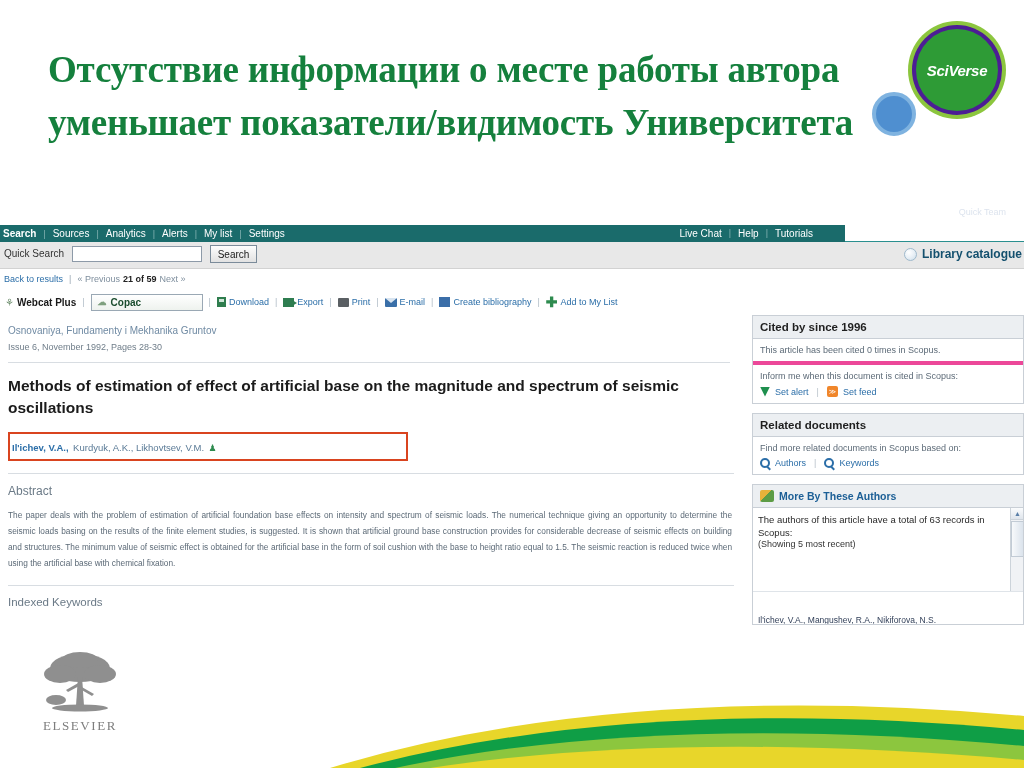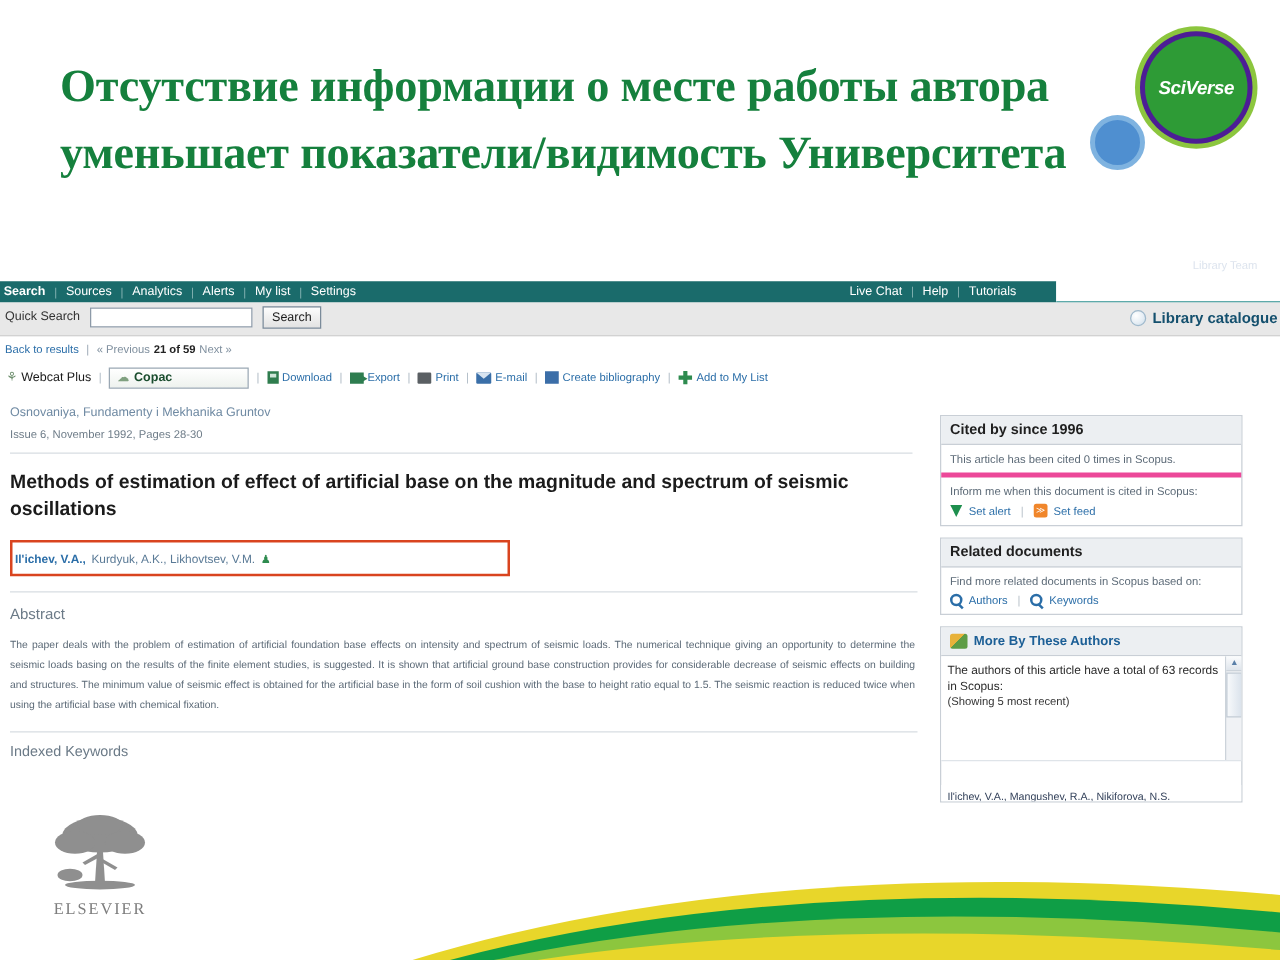--- a/index.html
+++ b/index.html
@@ -165,21 +165,21 @@
   .toolbar {
     position: absolute; left: 0; top: 66px;
     width: 1024px; height: 22px;
     font-size: 9px;
     display: flex; align-items: center;
     padding-left: 5px;
     color: #2b6ea8;
   }
   .toolbar .item { display: flex; align-items: center; gap: 3px; white-space: nowrap; }
   .toolbar .pipe { color: #b0bcc6; padding: 0 6px; }
-  .toolbar .strong { color: #1a1a1a; font-weight: normal; font-size: 10px; }
+  .toolbar .strong { color: #1a1a1a; font-weight: bold; font-size: 10px; }
   .copac-btn {
     display: inline-flex; align-items: center; gap: 4px;
     border: 1px solid #9aa8b4;
     background: linear-gradient(#ffffff,#eef2ee);
     padding: 2px 14px 2px 6px;
     color: #1a4d2e; font-weight: bold; font-size: 10px;
     min-width: 112px;
   }
   .ico { display:inline-block; }
   .ico-dl { width:9px; height:10px; background:#2f7d4e; position:relative; }
@@ -225,22 +225,22 @@
   .abs-h { font-size: 12px; color: #6b7a87; margin-bottom: 10px; }
   .abs-body {
     font-size: 8.3px; color: #5c6a77; line-height: 1.92;
     text-align: justify; width: 724px;
   }
   .hr3 { border-top: 1px solid #d8dde2; margin: 13px 0 10px 0; width: 726px;}
   .kw-h { font-size: 11.5px; color: #6b7a87; }
 
   
   .sidebar {
-    position: absolute; left: 752px; top: 107px;
-    width: 242px;
+    position: absolute; left: 752px; top: 90px;
+    width: 272px;
   }
   .panel { margin-bottom: 9px; border: 1px solid #c9cfd6; background: #fff; }
   .panel-h {
     background: #eceff2;
     border-bottom: 1px solid #c9cfd6;
     padding: 5px 7px;
     font-size: 11.5px; font-weight: bold; color: #1f1f1f;
   }
   .panel-h.blue { color: #1c5f96; font-weight: bold; font-size: 10.5px;
     display:flex; align-items:center; gap: 5px; }
@@ -311,21 +311,21 @@
   <div class="sciverse">
     <div class="ring2">
       <div class="ring3">
         <span class="wordmark">SciVerse</span>
       </div>
     </div>
   </div>
 
   <div class="scopus">
 
-    <div class="faded-scopus-team">Library Team</div>
+    <div class="faded-scopus-team">Quick Team</div>
 
     <div class="nav">
       <div class="left">
         <a class="cur">Search</a>
         <span class="sep">|</span>
         <a>Sources</a>
         <span class="sep">|</span>
         <a>Analytics</a>
         <span class="sep">|</span>
         <a>Alerts</a>

